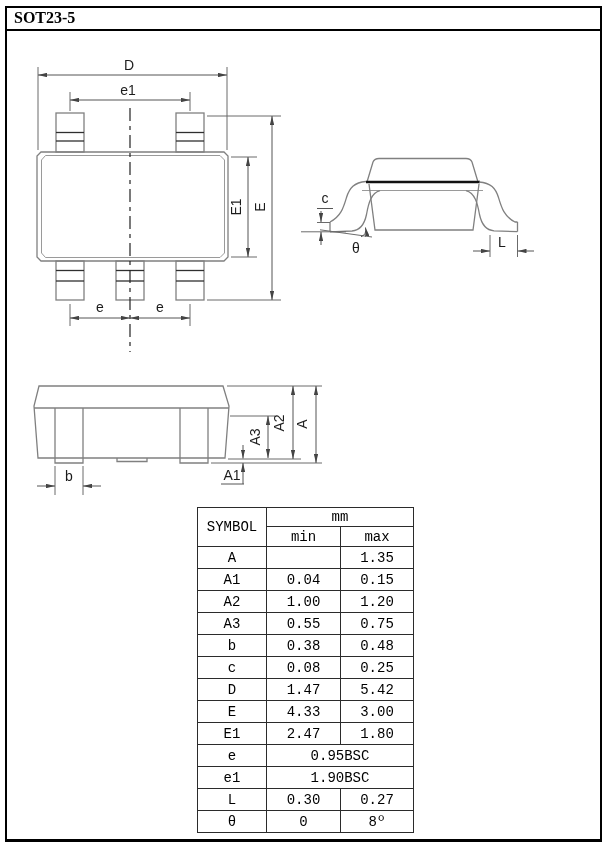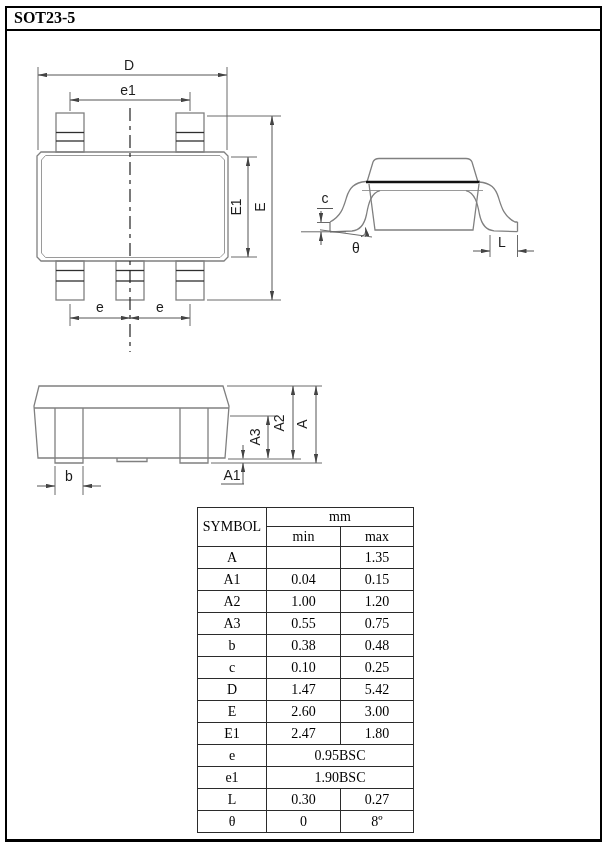--- a/index.html
+++ b/index.html
@@ -14,21 +14,21 @@
   svg.drawing{position:absolute;left:0;top:0;}
   svg .outline{stroke:#808080;stroke-width:1.3;fill:none;}
   svg .outline2{stroke:#9a9a9a;stroke-width:1;fill:none;}
   svg .detail{stroke:#2f2f2f;stroke-width:1.3;fill:none;}
   svg .dim{stroke:#555;stroke-width:1;fill:none;}
   svg .ext{stroke:#6b6b6b;stroke-width:1;fill:none;}
   svg .thick{stroke:#111;stroke-width:2.6;fill:none;}
   svg .center{stroke:#222;stroke-width:1.2;fill:none;stroke-dasharray:13 5 4 5;}
   svg text{font-family:"Liberation Sans",sans-serif;font-size:14px;fill:#1c1c1c;}
   .dim-table{position:absolute;left:197px;top:507px;border-collapse:collapse;
-             table-layout:fixed;font-family:Liberation Serif, serif;
+             table-layout:fixed;font-family:Liberation Mono, monospace;
              font-size:14px;color:#000;}
   .dim-table th,.dim-table td{border:1.5px solid #2b2b2b;text-align:center;
              padding:0;height:21px;font-weight:normal;line-height:1;}
   .dim-table thead tr:first-child th{height:18px;}
   .dim-table thead tr:last-child th{height:19px;}
 </style>
 </head>
 <body>
 
 <div class="page">
@@ -208,31 +208,31 @@
           <td>0.55</td>
           <td>0.75</td>
         </tr>
       <tr>
           <td>b</td>
           <td>0.38</td>
           <td>0.48</td>
         </tr>
       <tr>
           <td>c</td>
-          <td>0.10</td>
+          <td>0.08</td>
           <td>0.25</td>
         </tr>
       <tr>
           <td>D</td>
           <td>1.47</td>
           <td>5.42</td>
         </tr>
       <tr>
           <td>E</td>
-          <td>2.60</td>
+          <td>4.33</td>
           <td>3.00</td>
         </tr>
       <tr>
           <td>E1</td>
           <td>2.47</td>
           <td>1.80</td>
         </tr>
       <tr>
           <td>e</td>
           <td colspan="2">0.95BSC</td>

